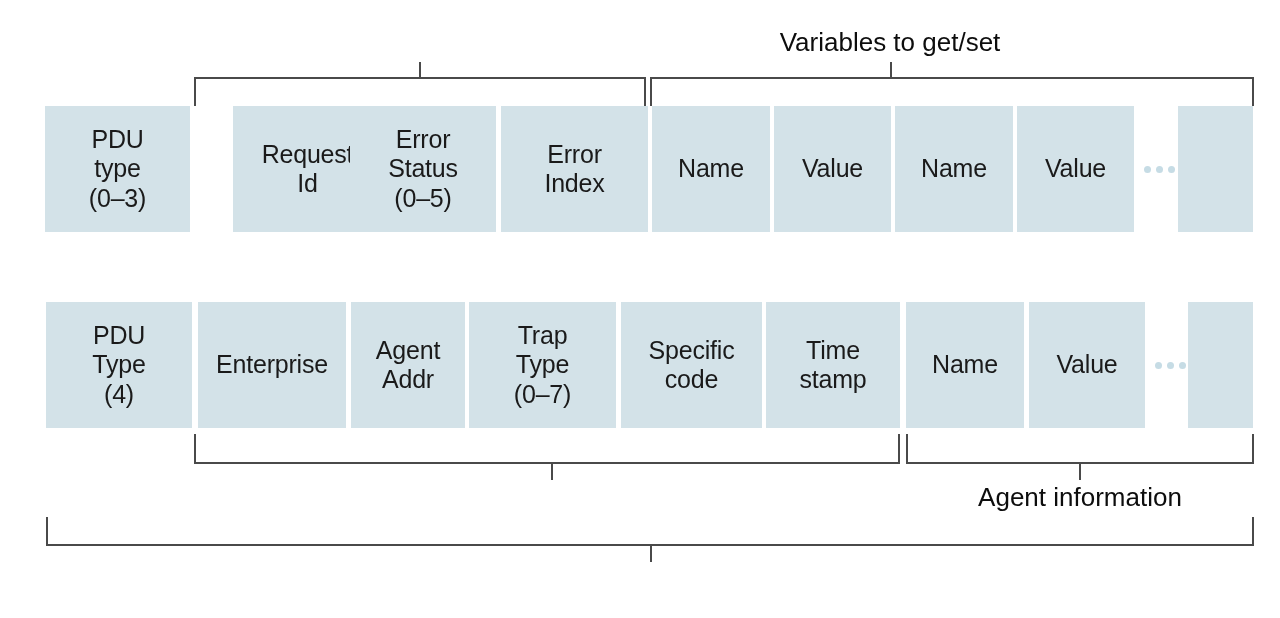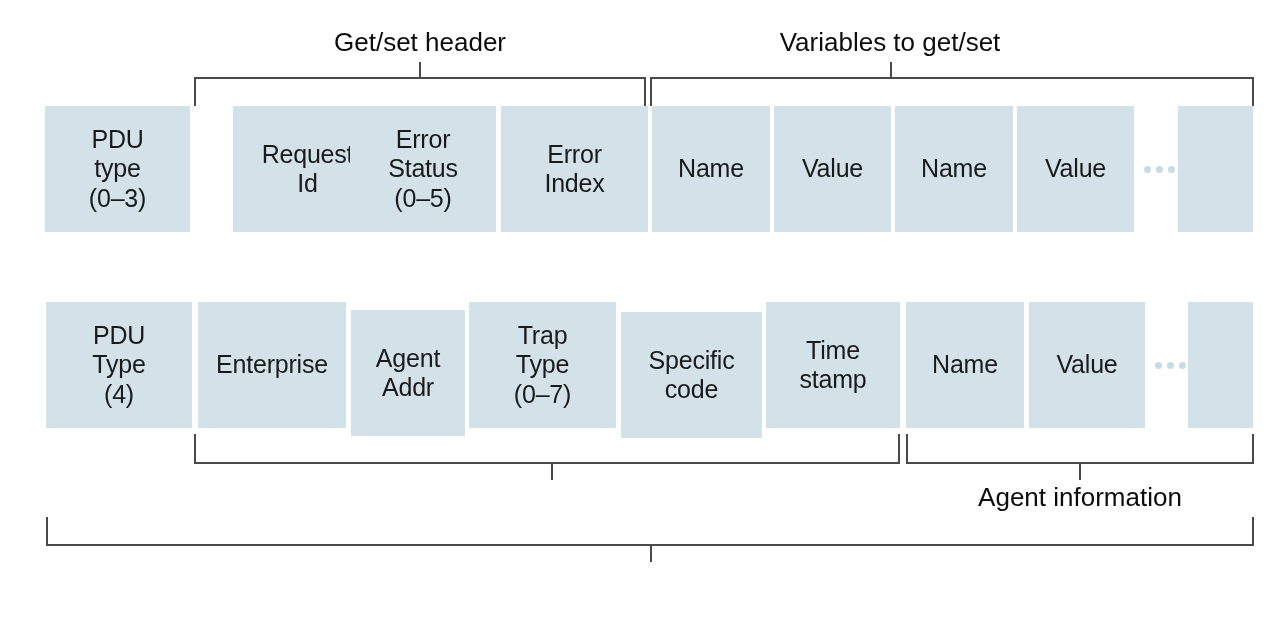--- a/index.html
+++ b/index.html
@@ -67,21 +67,20 @@
     position: absolute;
     width: 2px;
     background: #4a4a4a;
   }
 </style>
 </head>
 <body>
 
 <div id="stage">
 
-  <div class="caption" style="left:194px; top:28px; width:452px;">Get/set header</div>
 
   <div class="caption" style="left:648px; top:28px; width:484px;">Variables to get/set</div>
 
   <div class="vline" style="left:419px; top:62px; height:17px;"></div>
   <div class="hline" style="left:194px; top:77px; width:452px;"></div>
   <div class="vline" style="left:194px; top:77px; height:29px;"></div>
   <div class="vline" style="left:644px; top:77px; height:29px;"></div>
 
   <div class="vline" style="left:890px; top:62px; height:17px;"></div>
   <div class="hline" style="left:650px; top:77px; width:604px;"></div>
@@ -106,26 +105,26 @@
     <i></i>
       <i></i>
       <i></i>
   </div>
   <div class="field empty" style="left:1178px;top:106px; width:75px;  height:126px;"></div>
 
   <div class="field" style="left:46px;  top:302px; width:146px; height:126px;">PDU
 Type
 (4)</div>
   <div class="field" style="left:198px; top:302px; width:148px; height:126px;text-align:right;">Enterprise</div>
-  <div class="field" style="left:351px; top:302px; width:114px; height:126px;margin-top:8px;">Agent
+  <div class="field" style="left:351px; top:302px; width:114px; height:126px;">Agent
 Addr</div>
   <div class="field" style="left:469px; top:302px; width:147px; height:126px;">Trap
 Type
 (0–7)</div>
-  <div class="field" style="left:621px; top:312px; width:141px; height:126px;">Specific
+  <div class="field" style="left:621px; top:302px; width:141px; height:126px;">Specific
 code</div>
   <div class="field" style="left:766px; top:302px; width:134px; height:126px;">Time
 stamp</div>
   <div class="field" style="left:906px; top:302px; width:118px; height:126px;">Name</div>
   <div class="field" style="left:1029px;top:302px; width:116px; height:126px;">Value</div>
   <div class="ellipsis" style="left:1155px; top:362px;">
     <i></i>
       <i></i>
       <i></i>
   </div>

